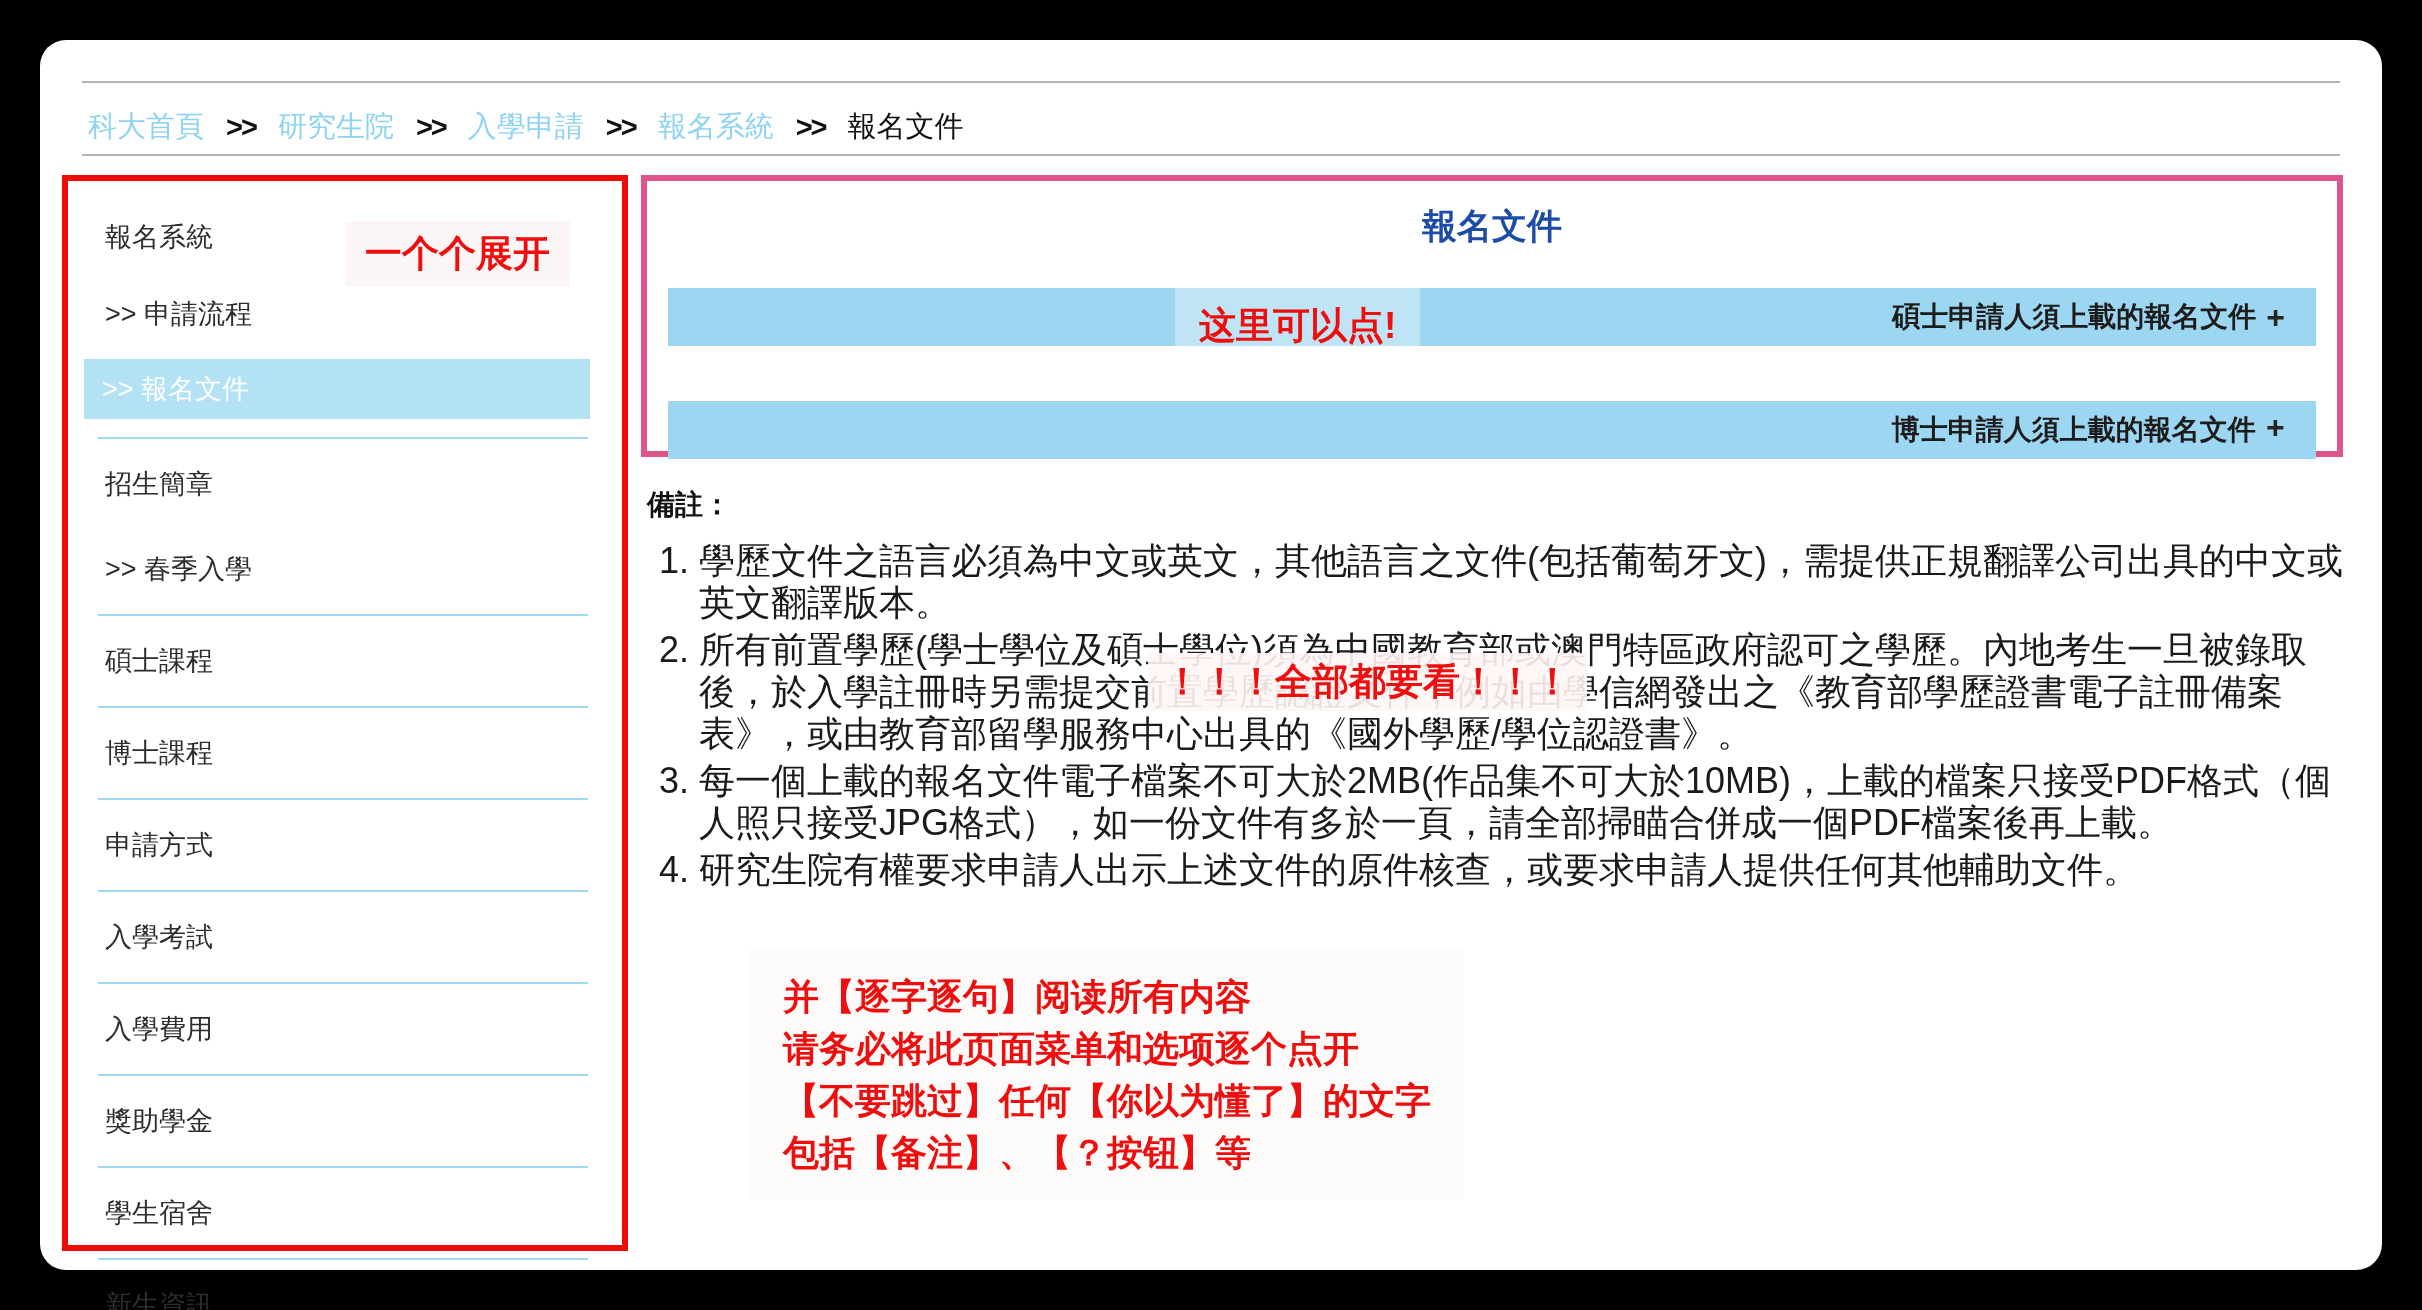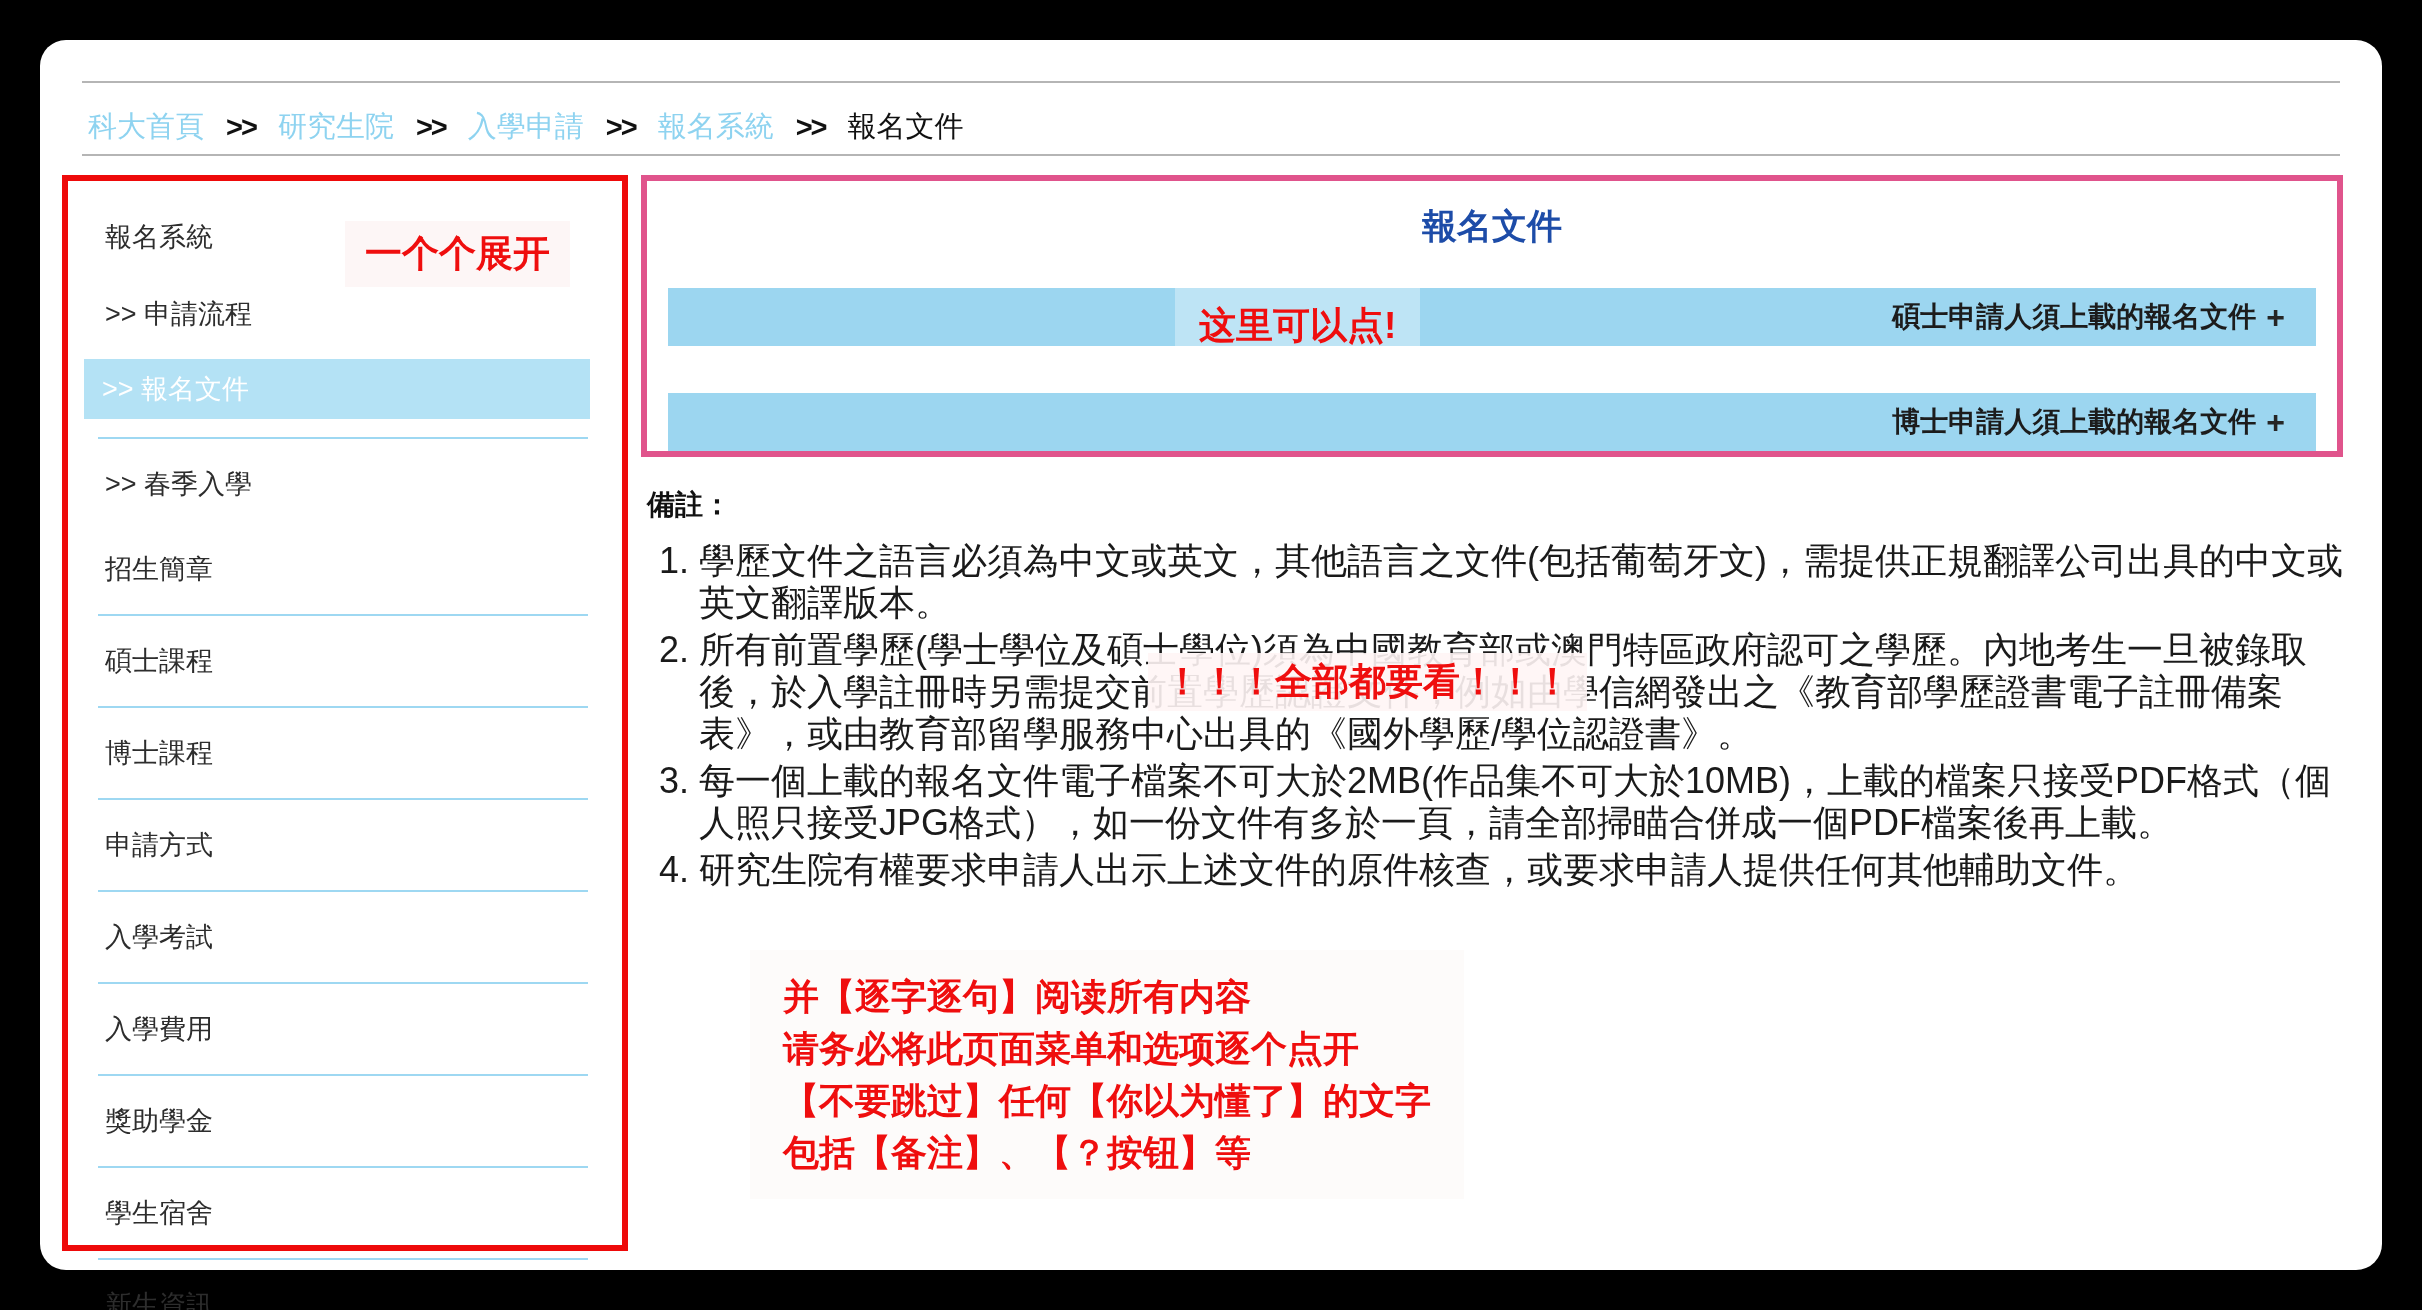--- a/index.html
+++ b/index.html
@@ -21,21 +21,21 @@
   .sb-item.h1 { height:74px; }
   .sb-item.h2 { height:70px; }
   .sb-item.active { height:60px; margin:10px 32px 18px 16px; padding-left:18px; background:#b4e2f5; color:#fff; }
   .sb-div { height:2px; background:#9ed8f2; margin:0 34px 0 30px; }
 
   
   .content-box { position:absolute; left:596px; top:130px; width:1702px; height:282px; border:6px solid #e0548c; background:#fff; }
   .page-title { margin-top:22px; text-align:center; font-size:35px; font-weight:700; color:#1d4ca8; }
   .accordion { position:absolute; left:16px; right:16px; height:58px; background:#9cd6f0; display:flex; align-items:center; justify-content:flex-end; padding:0 26px 0 20px; cursor:pointer; }
   .accordion.acc1 { top:102px; }
-  .accordion.acc2 { top:207px; }
+  .accordion.acc2 { top:215px;font-family:Liberation Mono, monospace; }
   .acc-label { font-size:28px; font-weight:700; color:#1c1c1c; }
   .acc-plus { font-size:32px; font-weight:700; color:#262626; line-height:1; }
 
   
   .notes { position:absolute; left:597px; top:436px; width:1730px; color:#1a1a1a; }
   .notes-heading { font-size:28px; font-weight:700; color:#111; }
   .notes ol { margin:16px 0 0 0; padding-left:52px; font-size:36px; line-height:42px; }
 
   
   .annotation { position:absolute; color:#ef0e0e; font-weight:700; font-size:37px; white-space:nowrap; }
@@ -63,22 +63,22 @@
     <span class="current">報名文件</span>
   </nav>
 
   <div class="hr hr-bottom"></div>
 
   <aside class="sidebar">
     <div class="sb-item h1">報名系統</div>
     <div class="sb-item h2">&gt;&gt; 申請流程</div>
     <div class="sb-item active">&gt;&gt; 報名文件</div>
     <div class="sb-div"></div>
+    <div class="sb-item">招生簡章</div>
     <div class="sb-item">&gt;&gt; 春季入學</div>
-    <div class="sb-item">招生簡章</div>
     <div class="sb-div"></div>
     <div class="sb-item">碩士課程</div>
     <div class="sb-div"></div>
     <div class="sb-item">博士課程</div>
     <div class="sb-div"></div>
     <div class="sb-item">申請方式</div>
     <div class="sb-div"></div>
     <div class="sb-item">入學考試</div>
     <div class="sb-div"></div>
     <div class="sb-item">入學費用</div>

